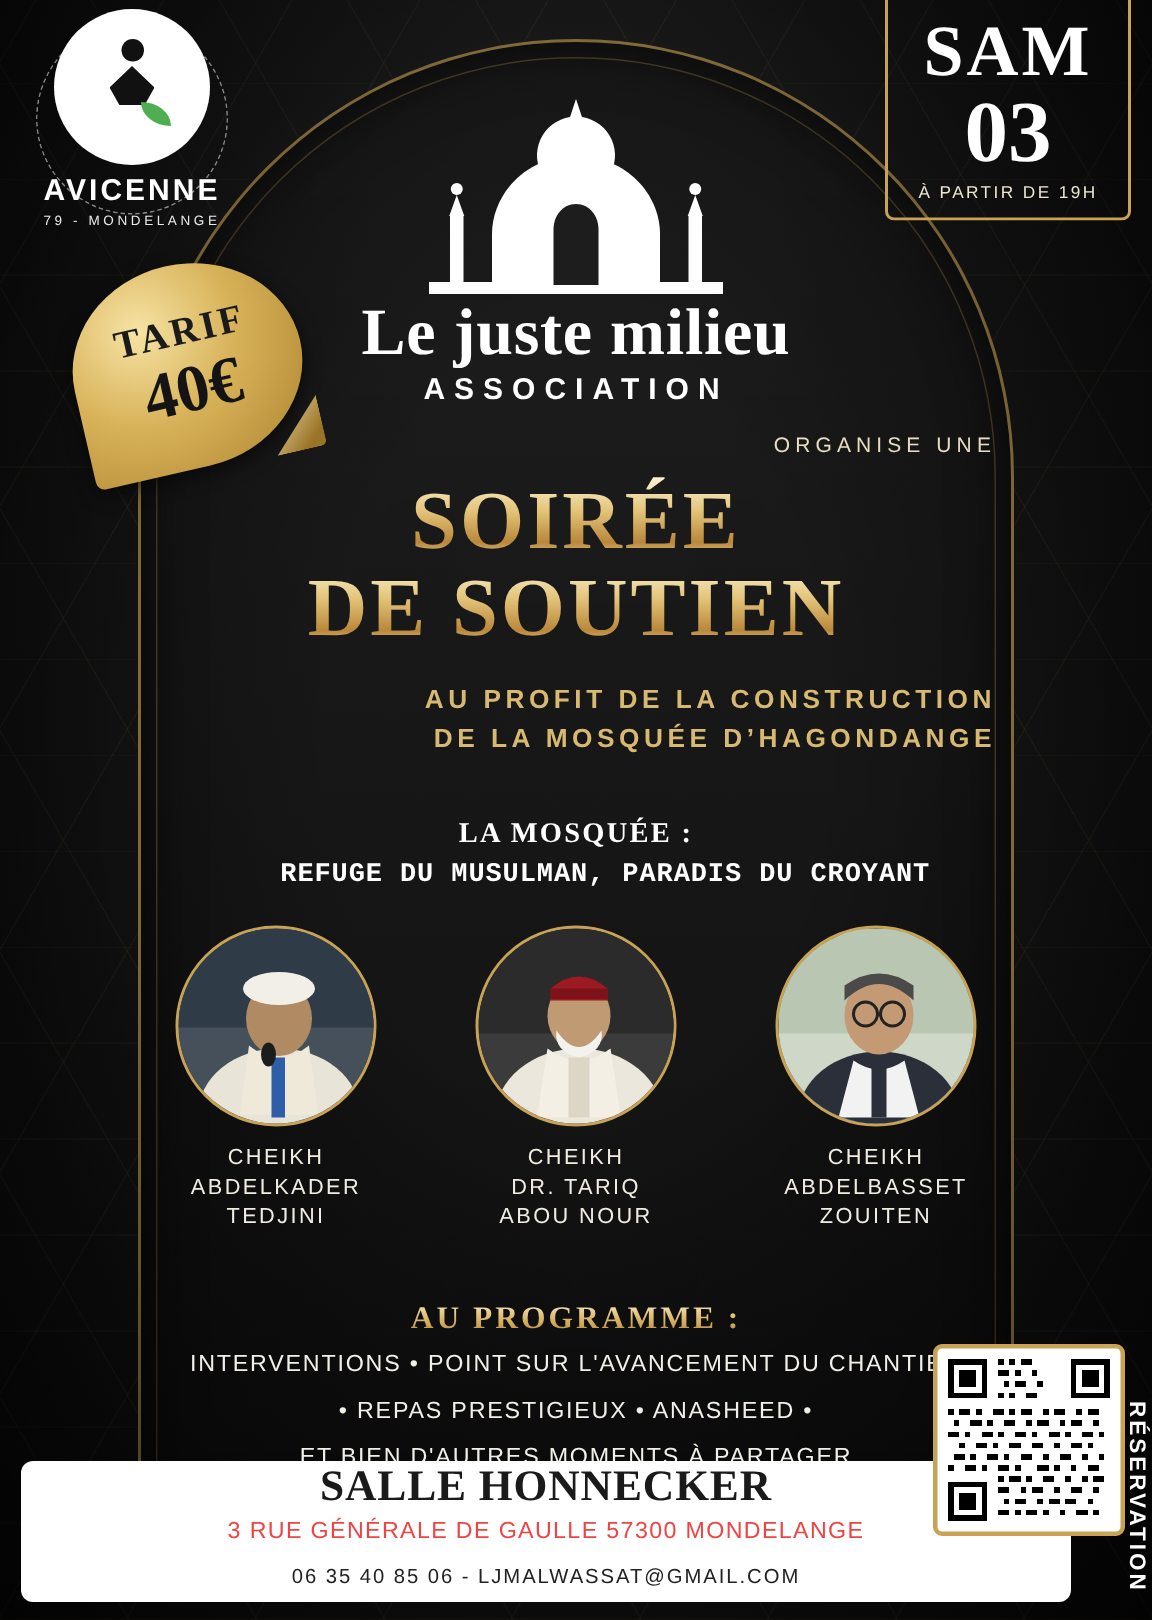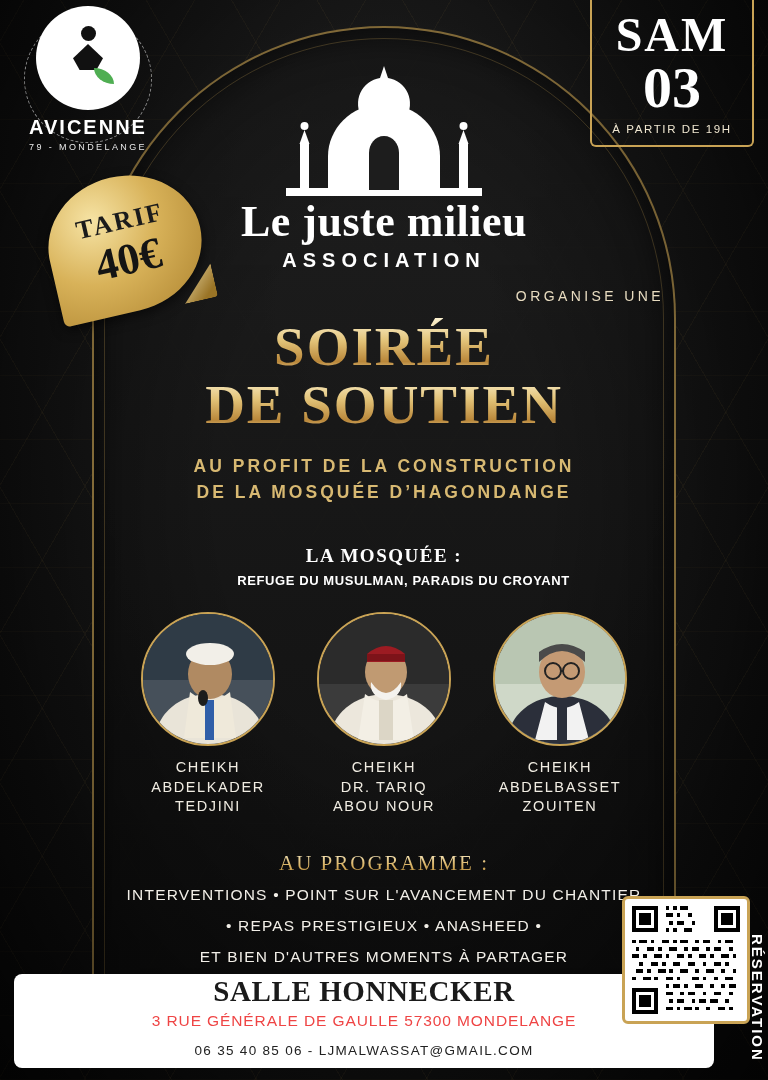--- a/index.html
+++ b/index.html
@@ -158,53 +158,53 @@
   }
   .title1, .title2 {
     font-family: "Liberation Serif", serif;
     font-weight: 700; font-size: 55px; letter-spacing: 2px; line-height: 1.06;
     background: linear-gradient(180deg, #fdf3d2 0%, #e2c277 40%, #b9873a 75%, #f2dfab 100%);
     -webkit-background-clip: text; background-clip: text; color: transparent;
   }
   .title1 { margin-top: 14px; }
   .subtitle {
     margin-top: 18px; font-size: 17.5px; letter-spacing: 3px; line-height: 1.5;
-    color: #d8b972; font-weight: 700;
+    color: #d8b972; font-weight: 700; text-align: right;
   }
   .hadith-h {
     margin-top: 40px;
     font-family: "Liberation Serif", serif;
     font-size: 19px; font-weight: 700; letter-spacing: 1.5px; color: #ffffff;
   }
   .hadith-t {
     margin-top: 6px;
-    font-family: Liberation Sans, sans-serif;
-    font-size: 13px; font-weight: 700; letter-spacing: .6px; color: #ffffff; margin-left: 39px;
+    font-family: Liberation Mono, monospace;
+    font-size: 18px; font-weight: 700; letter-spacing: .6px; color: #ffffff; margin-left: 39px;
   }
 
   .speakers {
     margin-top: 24px;
-    display: flex; justify-content: center; gap: 42px;
+    display: flex; justify-content: center; gap: 66px;
   }
   .speaker { width: 134px; }
   .sp-photo {
     width: 134px; height: 134px; border-radius: 50%;
     border: 2px solid #c9a355;
     overflow: hidden; position: relative;
     background: #3a3a3a;
   }
   .sp-name {
     margin-top: 12px; font-size: 14.5px; letter-spacing: 1.6px; line-height: 1.35;
     color: #f0ece2; text-transform: uppercase;
   }
 
   .prog-h {
-    margin-top: 34px;
-    font-family: "Liberation Serif", serif;
-    font-size: 21px; font-weight: 400; letter-spacing: 2px;
+    margin-top: 44px;
+    font-family: "Liberation Serif", serif;
+    font-size: 21px; font-weight: 700; letter-spacing: 2px;
     background: linear-gradient(180deg,#fdf3d2 0%,#d9b467 55%,#b2822f 100%);
     -webkit-background-clip: text; background-clip: text; color: transparent;
   }
   .prog-l { margin-top: 7px; font-size: 15.5px; letter-spacing: 1.2px; color: #f2efe8; line-height: 1.55; }
 
   
   .footer {
     position: absolute; left: 14px; bottom: 12px; width: 700px;
     background: #ffffff; border-radius: 8px;
     padding: 1px 10px 10px; text-align: center;

